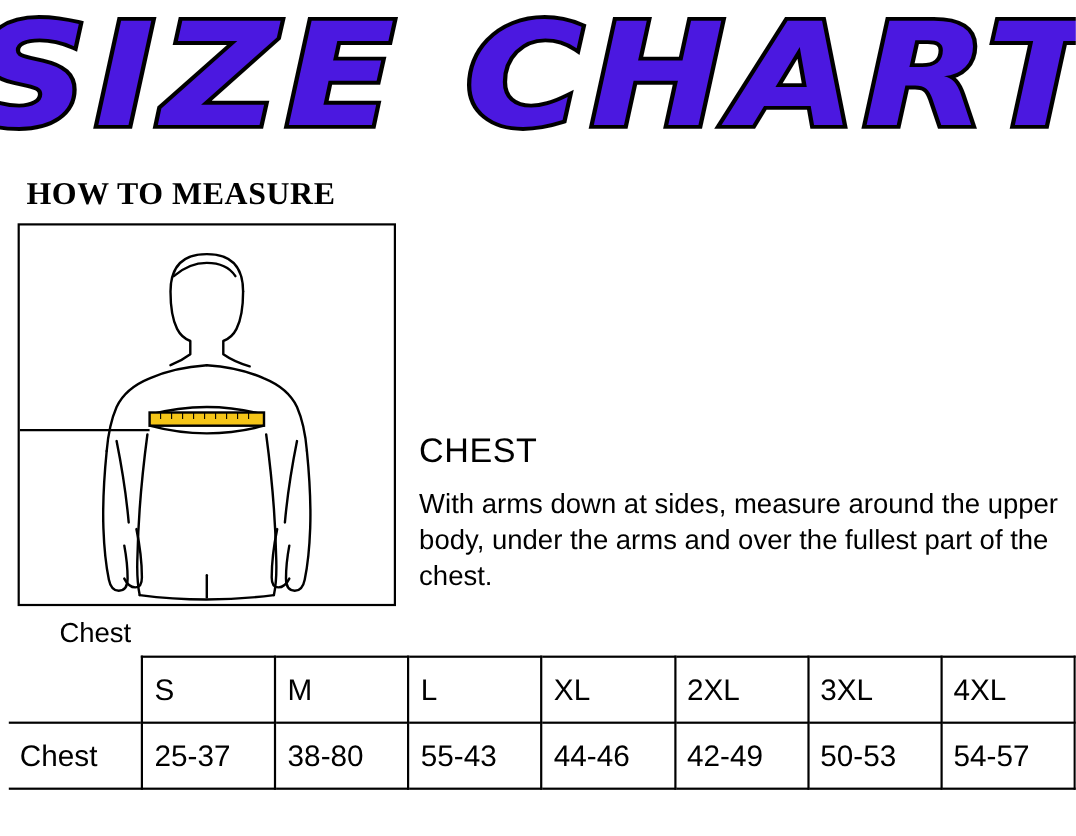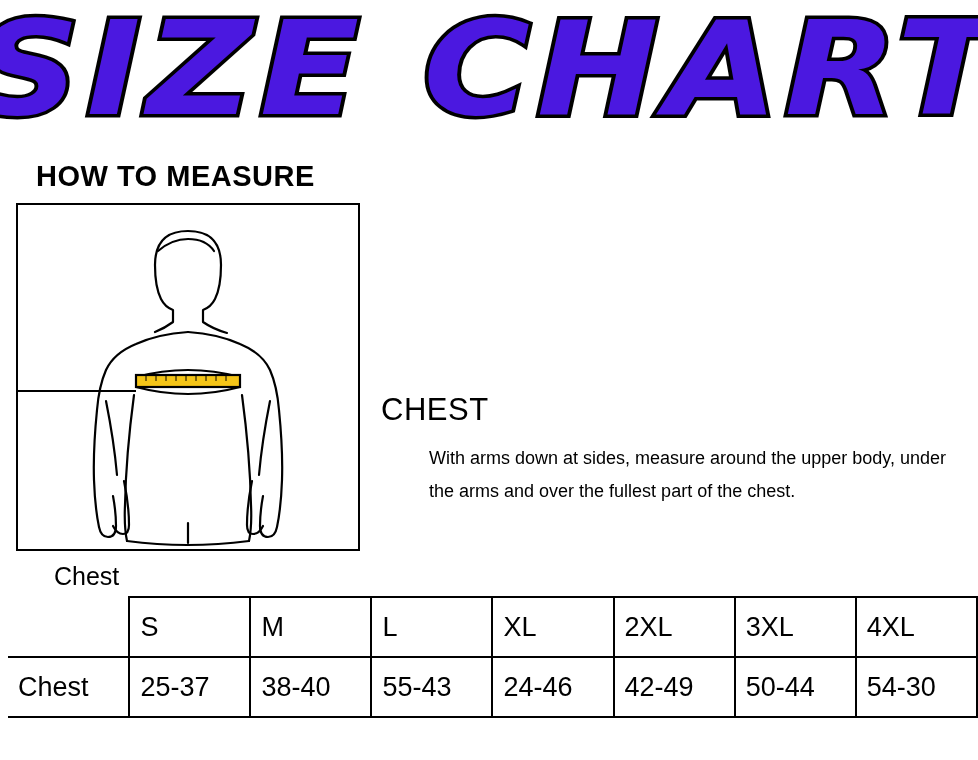--- a/index.html
+++ b/index.html
@@ -36,23 +36,23 @@
     -webkit-text-stroke: 7px #000000;
     paint-order: stroke fill;
     white-space: nowrap;
     transform: scaleX(1.12);
     transform-origin: center center;
   }
 
   
   #how-to-measure {
     position: absolute;
-    left: 36px;
+    left: 24px;
     top: 160px;
-    font-family: Liberation Sans, sans-serif;
+    font-family: Liberation Serif, serif;
     font-weight: bold;
     font-size: 29px;
     letter-spacing: 0.5px;
   }
 
   
   #figure-box {
     position: absolute;
     left: 16px;
     top: 203px;
@@ -85,23 +85,22 @@
     width: 590px;
   }
   #desc-title {
     font-family: "Liberation Sans", sans-serif;
     font-size: 31px;
     letter-spacing: 0.5px;
     margin-bottom: 14px;
   }
   #desc-body {
     font-family: "Liberation Sans", sans-serif;
-    font-size: 18px;
+    font-size: 25px;
     line-height: 33px;
-    margin-left: 48px;
   }
 
   
   #size-table {
     position: absolute;
     left: 8px;
     top: 596px;
     border-collapse: collapse;
     table-layout: fixed;
   }
@@ -200,21 +199,21 @@
     <td class="sizecol">M</td>
     <td class="sizecol">L</td>
     <td class="sizecol">XL</td>
     <td class="sizecol">2XL</td>
     <td class="sizecol">3XL</td>
     <td class="sizecol">4XL</td>
   </tr>
   <tr>
     <td class="rowlabel">Chest</td>
     <td class="sizecol">25-37</td>
-    <td class="sizecol">38-40</td>
+    <td class="sizecol">38-80</td>
     <td class="sizecol">55-43</td>
-    <td class="sizecol">24-46</td>
+    <td class="sizecol">44-46</td>
     <td class="sizecol">42-49</td>
-    <td class="sizecol">50-44</td>
-    <td class="sizecol">54-30</td>
+    <td class="sizecol">50-53</td>
+    <td class="sizecol">54-57</td>
   </tr>
 </tbody>
   </table>
 
 </body></html>

